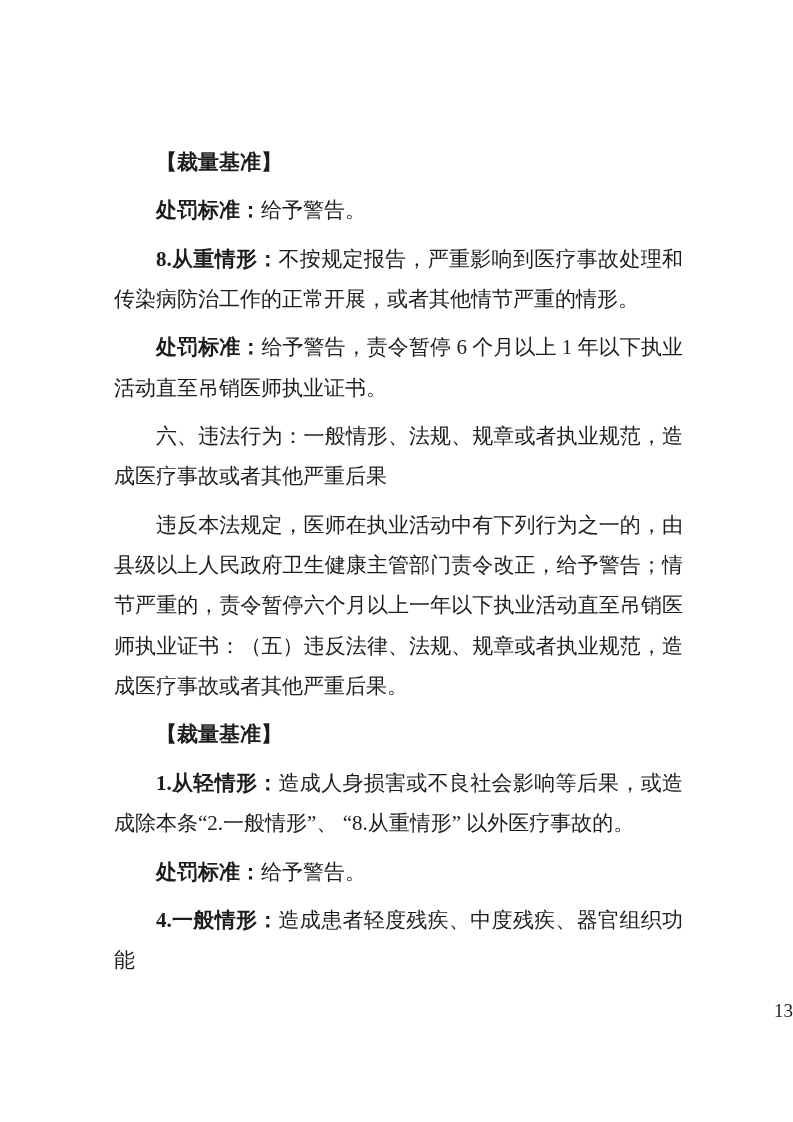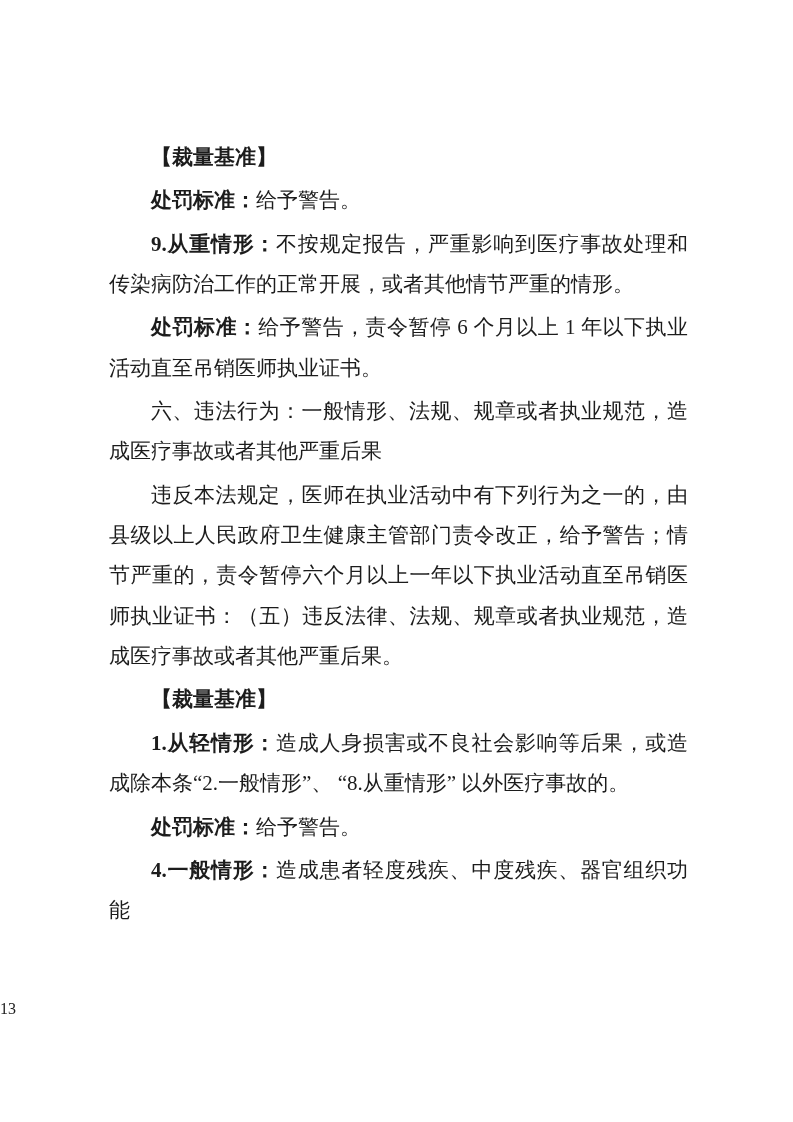--- a/index.html
+++ b/index.html
@@ -17,50 +17,50 @@
     background: var(--page-bg, #ffffff);
     overflow: hidden;
   }
   .content {
     position: absolute;
     left: 106px;
     top: 134px;
     width: 585px;
   }
   .para {
-    margin: 3px;
+    margin: 8px;
     font-size: 21px;
     line-height: 40.35px;
     color: var(--text-color, #1c1c1c);
     text-align: justify;
     text-indent: 42px;
   }
   .b { font-weight: 700; }
   .page-number {
     position: absolute;
     left: 0;
     top: 1000px;
     width: 100%;
-    text-align: left;
-    font-size: 16px;
+    text-align: right;
+    font-size: 19px;
     color: var(--text-color, #1c1c1c);
   }
 </style>
 </head>
 <body>
 
 <div class="page">
   <div class="content">
 
     <p class="para"><span class="b">【裁量基准】</span><span></span></p>
 
 
     <p class="para"><span class="b">处罚标准：</span><span>给予警告。</span></p>
 
-    <p class="para"><span class="b">9.从重情形：</span><span>不按规定报告，严重影响到医疗事故处理和传染病防治工作的正常开展，或者其他情节严重的情形。</span></p>
+    <p class="para"><span class="b">8.从重情形：</span><span>不按规定报告，严重影响到医疗事故处理和传染病防治工作的正常开展，或者其他情节严重的情形。</span></p>
 
     <p class="para"><span class="b">处罚标准：</span><span>给予警告，责令暂停 6 个月以上 1 年以下执业活动直至吊销医师执业证书。</span></p>
 
     <p class="para"><span class="b"></span><span>六、违法行为：一般情形、法规、规章或者执业规范，造成医疗事故或者其他严重后果</span></p>
 
 
     <p class="para"><span class="b"></span><span>违反本法规定，医师在执业活动中有下列行为之一的，由县级以上人民政府卫生健康主管部门责令改正，给予警告；情节严重的，责令暂停六个月以上一年以下执业活动直至吊销医师执业证书：（五）违反法律、法规、规章或者执业规范，造成医疗事故或者其他严重后果。</span></p>
 
     <p class="para"><span class="b">【裁量基准】</span><span></span></p>
 

